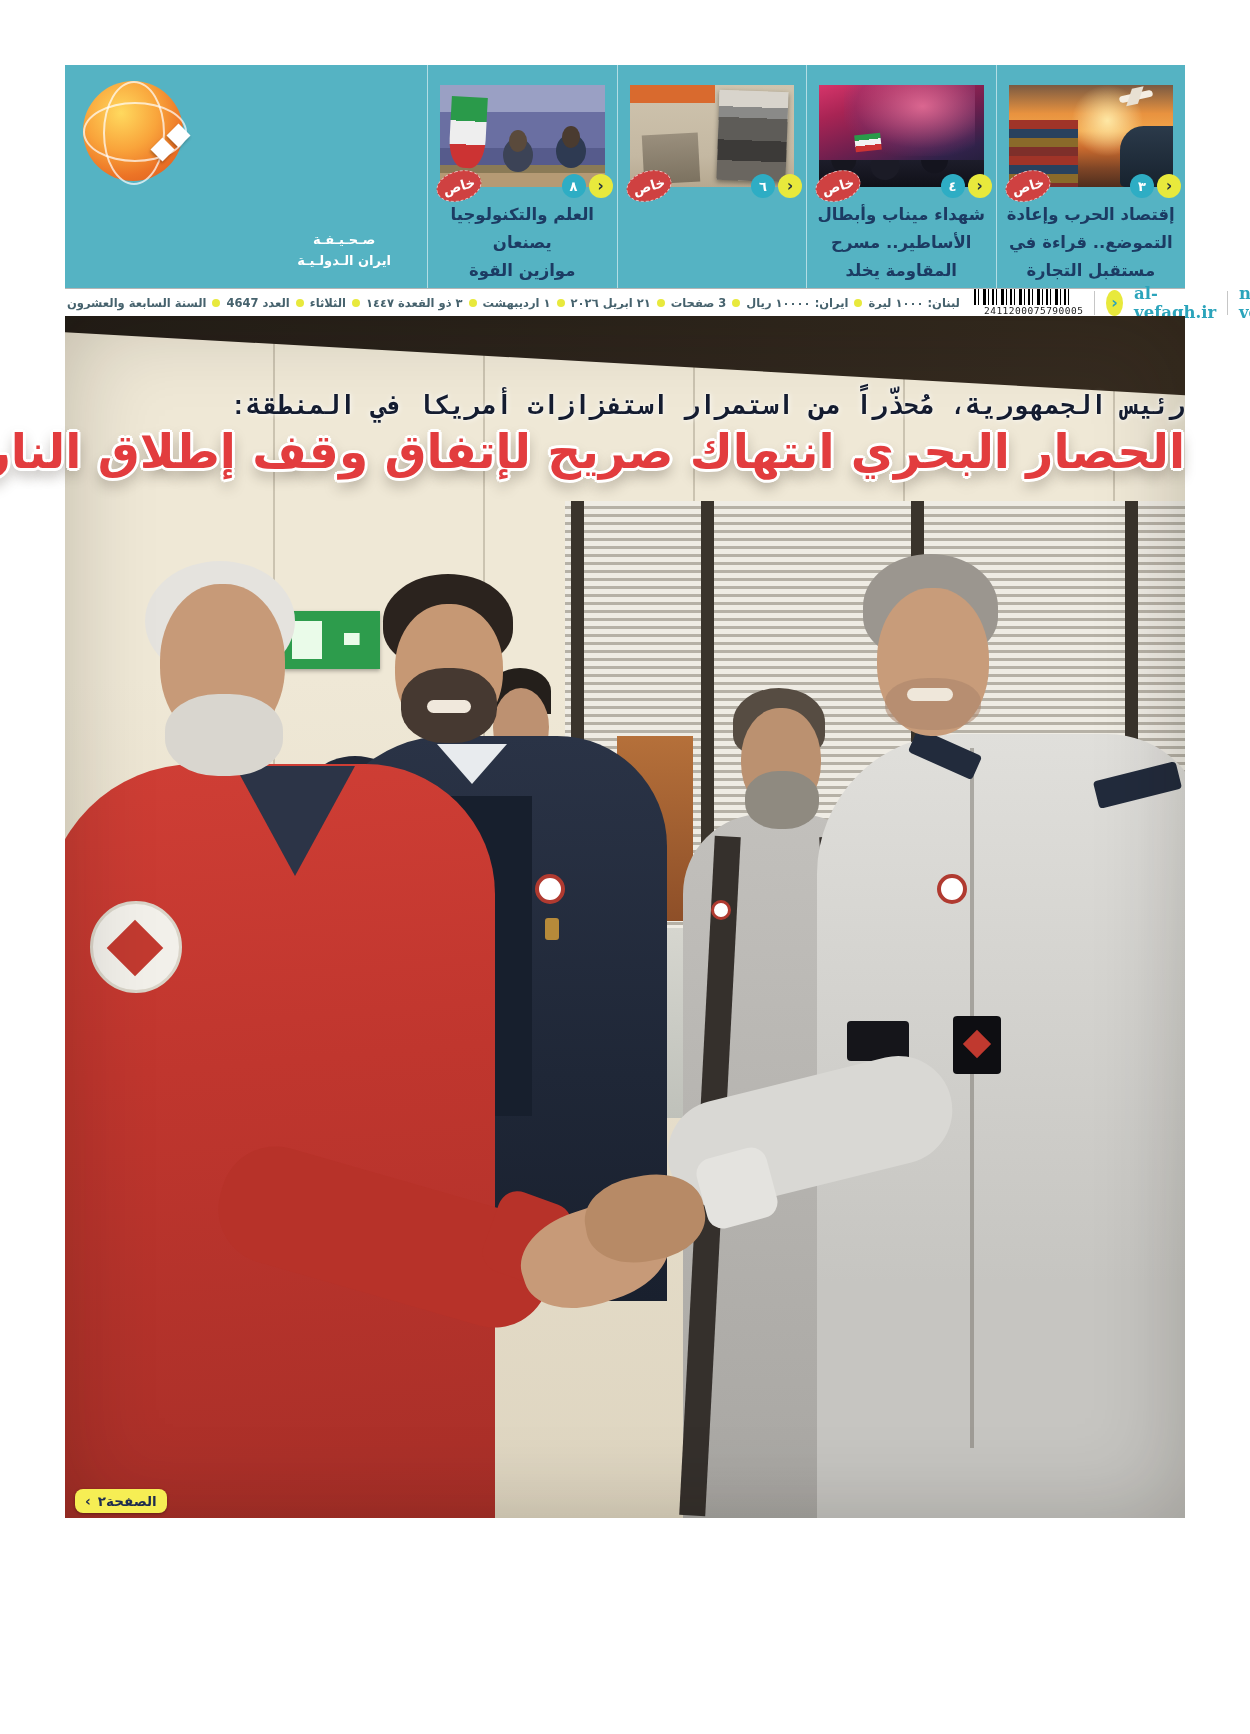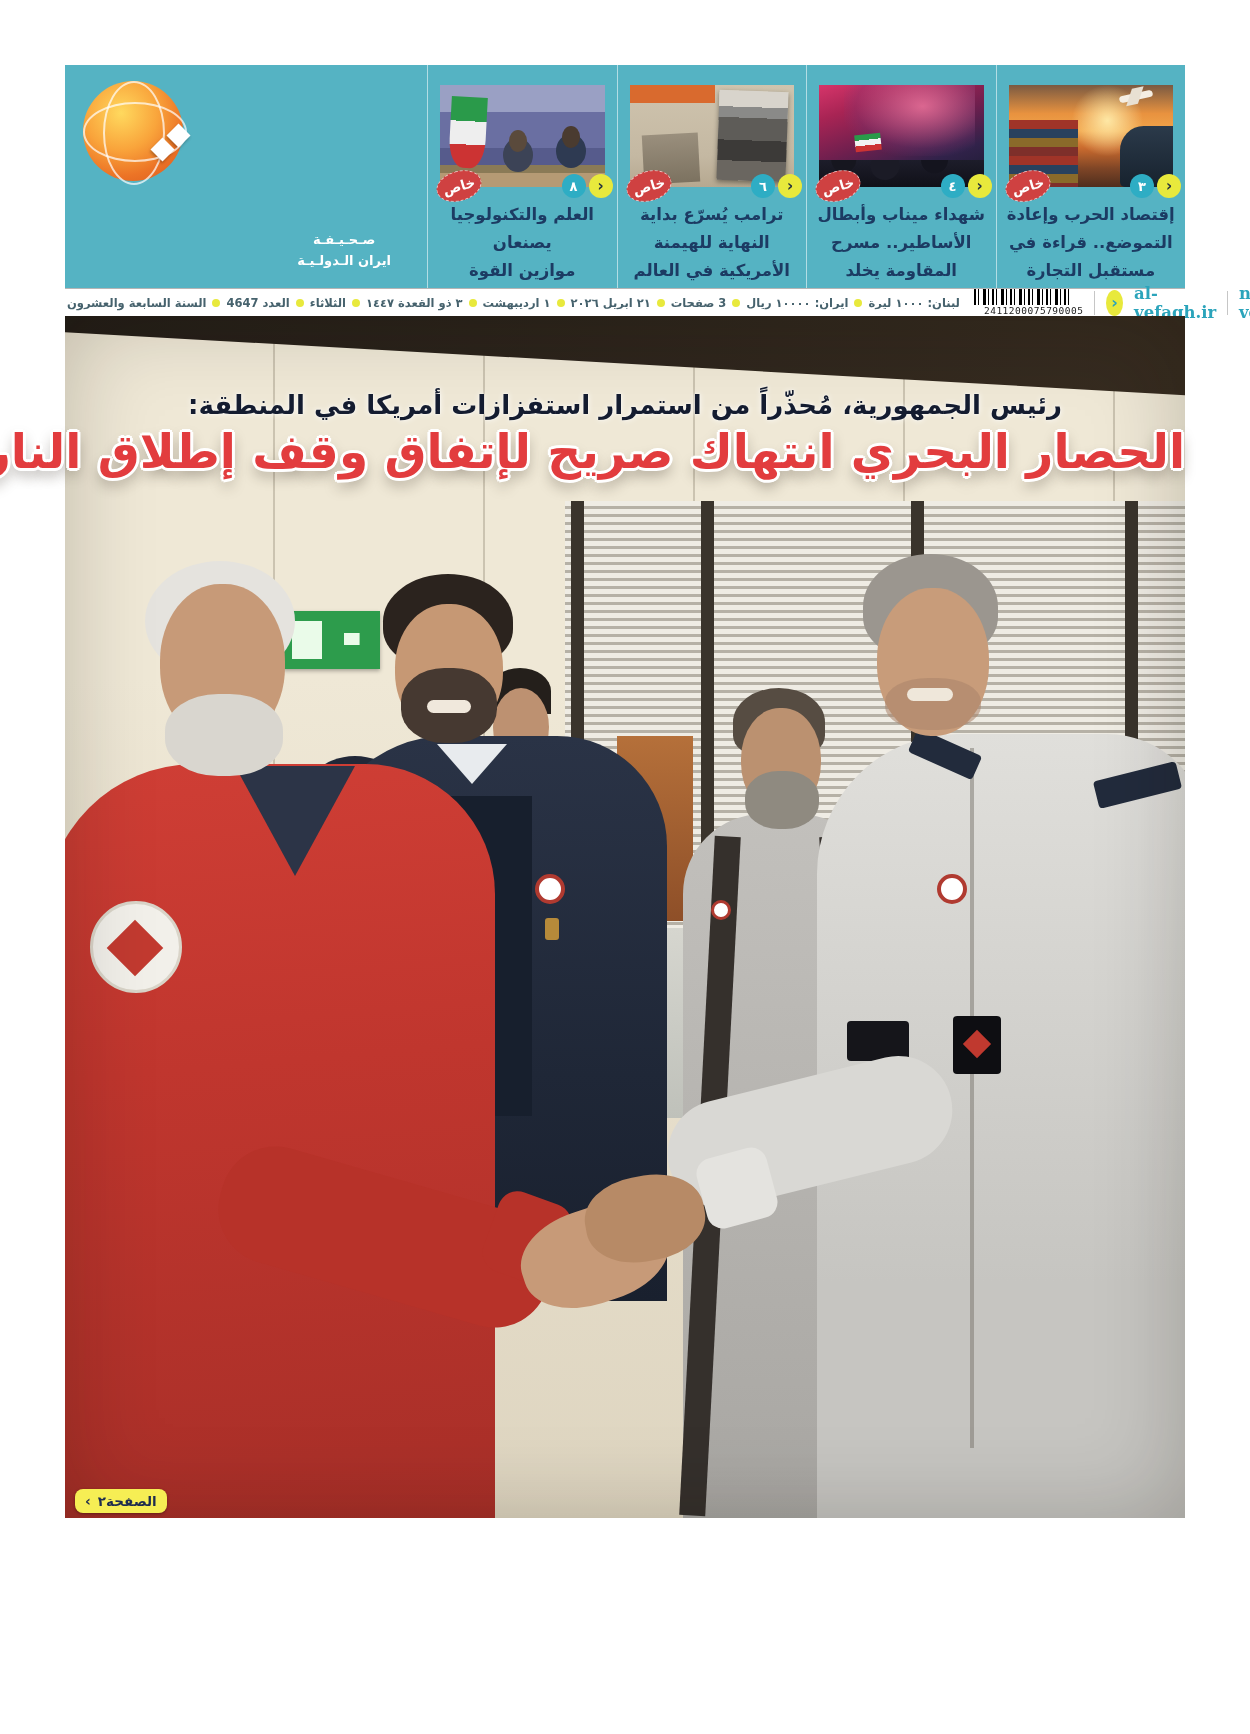--- a/index.html
+++ b/index.html
@@ -151,23 +151,23 @@
   .p5-shield{left:888px;top:700px;width:48px;height:58px;background:#0e0e12;border-radius:4px;}
   .p5-shield-mark{left:902px;top:718px;width:20px;height:20px;background:#c0392f;transform:rotate(45deg);}
   .p5-arm{left:600px;top:762px;width:290px;height:108px;background:#d9d8d4;border-radius:54px;transform:rotate(-14deg);z-index:6;}
 
   .cuff-red{left:424px;top:880px;width:76px;height:84px;background:#b73229;border-radius:20px;transform:rotate(20deg);z-index:6;}
   .cuff-white{left:636px;top:836px;width:72px;height:72px;background:#e4e3df;border-radius:16px;transform:rotate(-15deg);z-index:6;}
   .hand1{left:455px;top:892px;width:150px;height:95px;background:#c79a78;border-radius:45%;transform:rotate(-18deg);z-index:7;}
   .hand2{left:520px;top:860px;width:120px;height:85px;background:#b78a66;border-radius:45%;transform:rotate(-10deg);z-index:8;}
 
   
-  .lead-kicker{position:absolute;left:65px;top:390px;width:1120px;text-align:center;z-index:10;
+  .lead-kicker{position:absolute;left:65px;top:390px;width:1120px;z-index:10;
                font-size:26px;font-weight:bold;color:#141c30;direction:rtl;
-               text-shadow:0 0 6px rgba(255,255,255,.85),0 0 2px rgba(255,255,255,.9);}
+               text-shadow:0 0 6px rgba(255,255,255,.85),0 0 2px rgba(255,255,255,.9);font-family:Liberation Mono, monospace;}
   .lead-headline{position:absolute;left:65px;top:424px;width:1120px;text-align:center;z-index:10;
                font-size:47px;font-weight:bold;color:#e23c3e;direction:rtl;white-space:nowrap;letter-spacing:-1px;
                text-shadow:-3px 0 0 #fff,3px 0 0 #fff,0 -3px 0 #fff,0 3px 0 #fff,
                            -2px -2px 0 #fff,2px -2px 0 #fff,-2px 2px 0 #fff,2px 2px 0 #fff,
                            0 7px 14px rgba(50,40,30,.4);}
 
   
   .page-ref{position:absolute;left:75px;top:1489px;z-index:11;background:#f6ee54;border-radius:8px;
             padding:4px 10px;display:flex;align-items:center;gap:7px;
             font-size:13.5px;font-weight:bold;color:#1e2c4e;box-shadow:0 1px 3px rgba(0,0,0,.35);}
@@ -234,23 +234,20 @@
             <span class="banner"></span>
             <span class="poster2"></span>
             <span class="poster"></span>
           </div>
           <div class="tag-stamp">خاص</div>
           <div class="badge-group">
             <span class="chev-circle">‹</span>
             <span class="num-circle">٦</span>
           </div>
         </div>
-        <div class="story-headline">ترامب يُسرّع بداية
-النهاية للهيمنة
-الأمريكية في العالم</div>
       </div>
 
       <div class="story-card">
         <div class="thumb">
           <div class="thumb-art art-meeting">
             <span class="flag"></span>
             <span class="head1"></span>
             <span class="head2"></span>
             <span class="desk"></span>
           </div>

